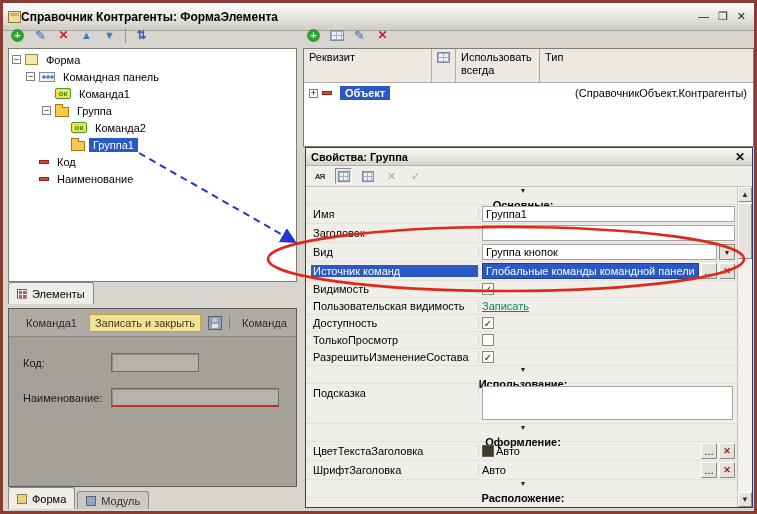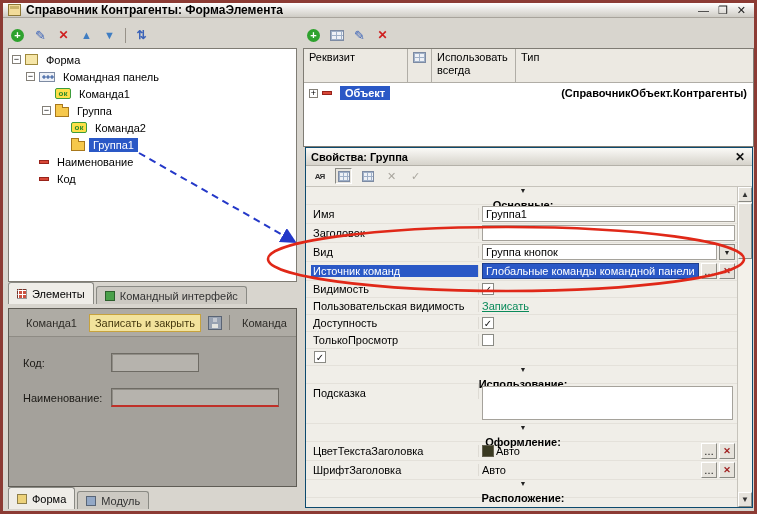--- a/index.html
+++ b/index.html
@@ -3,23 +3,23 @@
 <meta charset="utf-8">
 <style>
   * { box-sizing: border-box; margin: 0; padding: 0; }
   html,body { width:757px; height:514px; background:#fff; }
   body { font-family:"Liberation Sans", sans-serif; font-size:11px; color:#000; }
 
   .window { position:relative; width:757px; height:514px; border:3px solid #8c3b34;
             background:#d8d5ce; overflow:hidden; }
 
   
-  .titlebar { position:absolute; left:0; top:0; right:0; height:15px;
+  .titlebar { position:absolute; left:0; top:0; right:0; height:28px;
               background:linear-gradient(#ffffff,#cfccc5); border-bottom:1px solid #a8a49c;
-              display:flex; align-items:center; gap:5px; padding:0 5px; }
+              display:flex; align-items:center; padding:0 5px; }
   .app-icon { width:13px; height:12px; background:#f2dc9a; border:1px solid #8d7836; position:relative; }
   .app-icon::before { content:""; position:absolute; left:1px; top:1px; right:1px; height:3px; background:#c9b36a; }
   .title-text { flex:1; font-weight:bold; font-size:12px; white-space:nowrap; overflow:hidden; }
   .win-controls { display:flex; gap:9px; padding-right:3px; font-size:11px; color:#222; }
   .win-controls span { cursor:default; }
 
   
   .toolbar { position:absolute; display:flex; align-items:center; gap:4px; height:22px; }
   .tb-left  { left:5px;  top:21px; }
   .tb-right { left:301px; top:21px; }
@@ -87,28 +87,28 @@
   .pv-field .fl { width:88px; color:#1c1a16; }
   .pv-input { height:19px; background:#b6b3ad; border:1px solid #6e6b64; box-shadow:inset 1px 1px 0 #908d86; }
   .inp-code { width:88px; }
   .inp-name { width:168px; border-bottom:2px solid #c03028; }
 
   
   .attr-panel { position:absolute; left:300px; top:45px; width:451px; height:99px;
                 background:#fff; border:1px solid #7f7c74; }
   .attr-head { display:flex; height:34px; background:#ece9e2; border-bottom:1px solid #b0ada6; }
   .ahc { border-right:1px solid #b0ada6; padding:2px 5px; font-size:11px; }
-  .ahc-name { width:104px; }
+  .ahc-name { width:128px; }
   .ahc-icon { width:24px; display:flex; align-items:flex-start; justify-content:center; padding-top:3px; }
   .ahc-use  { width:84px; line-height:13px; }
   .ahc-type { flex:1; border-right:none; }
   .attr-row { display:flex; align-items:center; height:20px; padding:0 6px 0 5px; gap:4px; }
   .rowexp { width:9px; height:9px; border:1px solid #848078; font-size:9px; line-height:7px; text-align:center; flex:none; }
   .attr-name { background:#2a58c6; color:#fff; font-weight:bold; padding:1px 5px; }
-  .attr-type { margin-left:auto; font-weight:bold; }
+  .attr-type { margin-left:auto; font-weight:normal; }
 
   
   .props { position:absolute; left:302px; top:144px; width:448px; height:361px;
            background:#f0eee8; border:1px solid #0c4a6e; display:flex; flex-direction:column; }
   .props-title { height:18px; flex:none; background:linear-gradient(#fbfaf7,#d6d3cb);
                  border-bottom:1px solid #b4b1a9; display:flex; align-items:center; padding:0 5px; }
   .props-title .pt { flex:1; font-weight:bold; }
   .props-close { font-weight:bold; font-size:12px; color:#111; padding:0 2px; }
   .props-toolbar { height:21px; flex:none; display:flex; align-items:center; gap:7px;
                    padding:0 5px; border-bottom:1px solid #c6c3bb; }
@@ -220,37 +220,33 @@
       <span class="tl">Команда2</span>
     </div>
     <div class="trow" style="padding-left:49px">
       <span class="exp-spacer"></span>
       <span class="ic ic-folder"></span>
       <span class="tl sel">Группа1</span>
     </div>
     <div class="trow" style="padding-left:17px">
       <span class="exp-spacer"></span>
       <span class="ic ic-attr"></span>
-      <span class="tl">Наименование</span>
+      <span class="tl">Код</span>
     </div>
     <div class="trow" style="padding-left:17px">
       <span class="exp-spacer"></span>
       <span class="ic ic-attr"></span>
-      <span class="tl">Код</span>
+      <span class="tl">Наименование</span>
     </div>
   </div>
 
   <div class="tabbar tabs-elements">
     <span class="tab active">
       <span class="tico tico-elements"></span>
       <span>Элементы</span>
-    </span>
-    <span class="tab">
-      <span class="tico tico-cmdint"></span>
-      <span>Командный интерфейс</span>
     </span>
   </div>
 
   <div class="preview">
     <div class="pv-cmdbar">
       <span class="pv-btn">Команда1</span>
       <span class="pv-btn hl">Записать и закрыть</span>
       <span class="icon-save"></span>
       <span class="pv-sep"></span>
       <span class="pv-btn">Команда</span>
@@ -387,20 +383,21 @@
         </div>
 
         <div class="prow h17">
           <span class="plabel">ТолькоПросмотр</span>
           <span class="pvalue">
               <span class="cb"></span>
             </span>
         </div>
 
         <div class="prow h17">
+          <span class="plabel">РазрешитьИзменениеСостава</span>
           <span class="pvalue">
               <span class="cb">✓</span>
             </span>
         </div>
 
         <div class="psection">
           <span class="smark">▼</span>
           <span>Использование:</span>
         </div>
 

